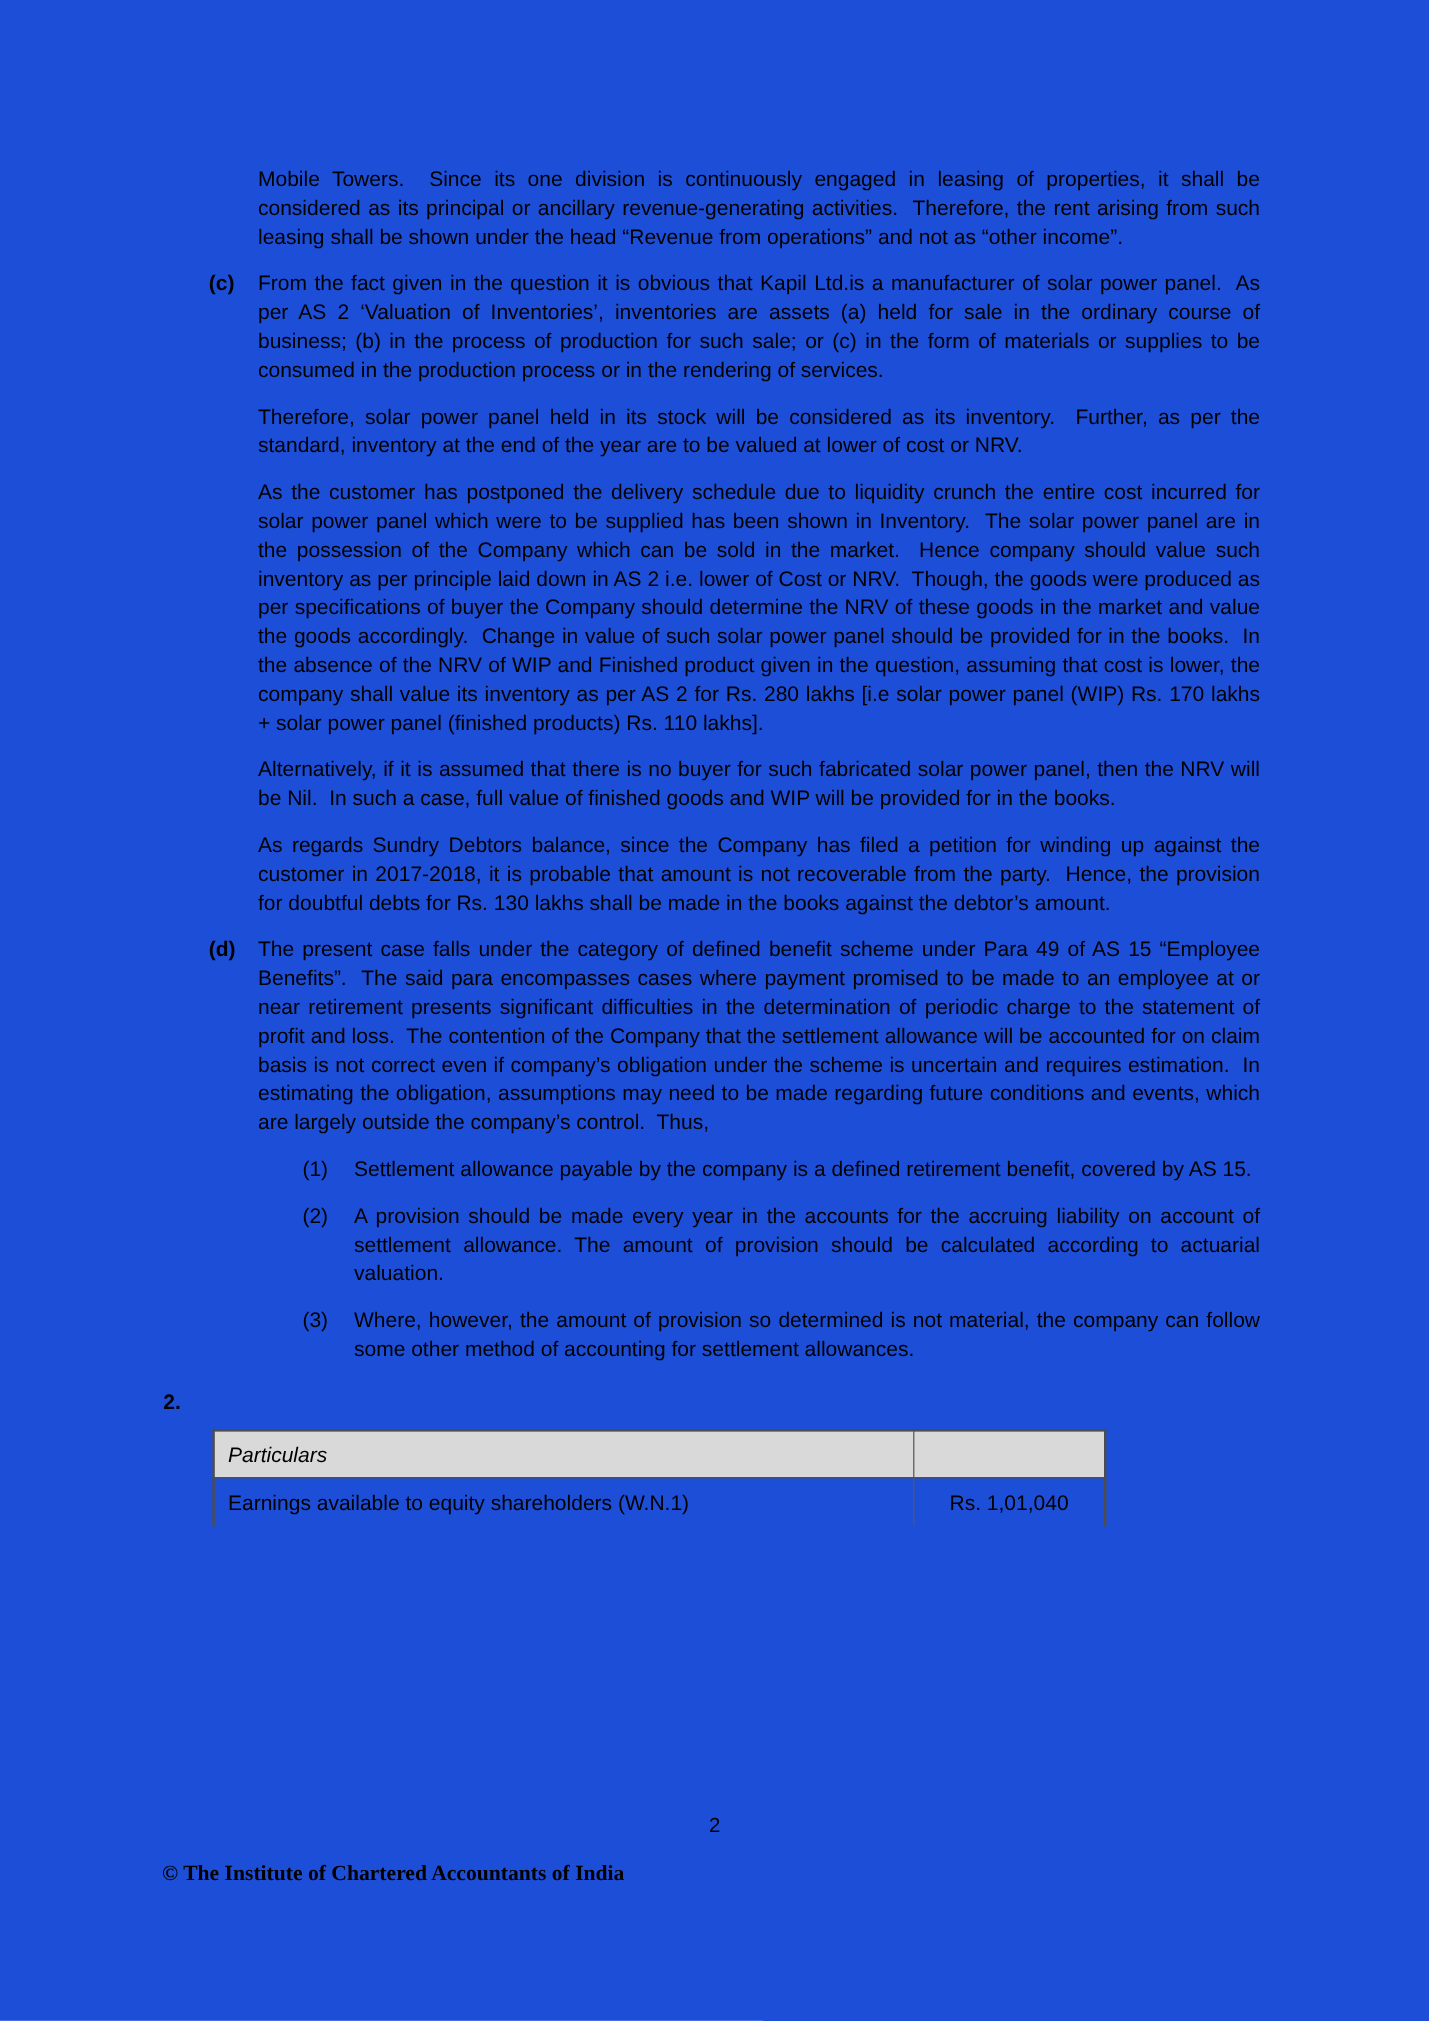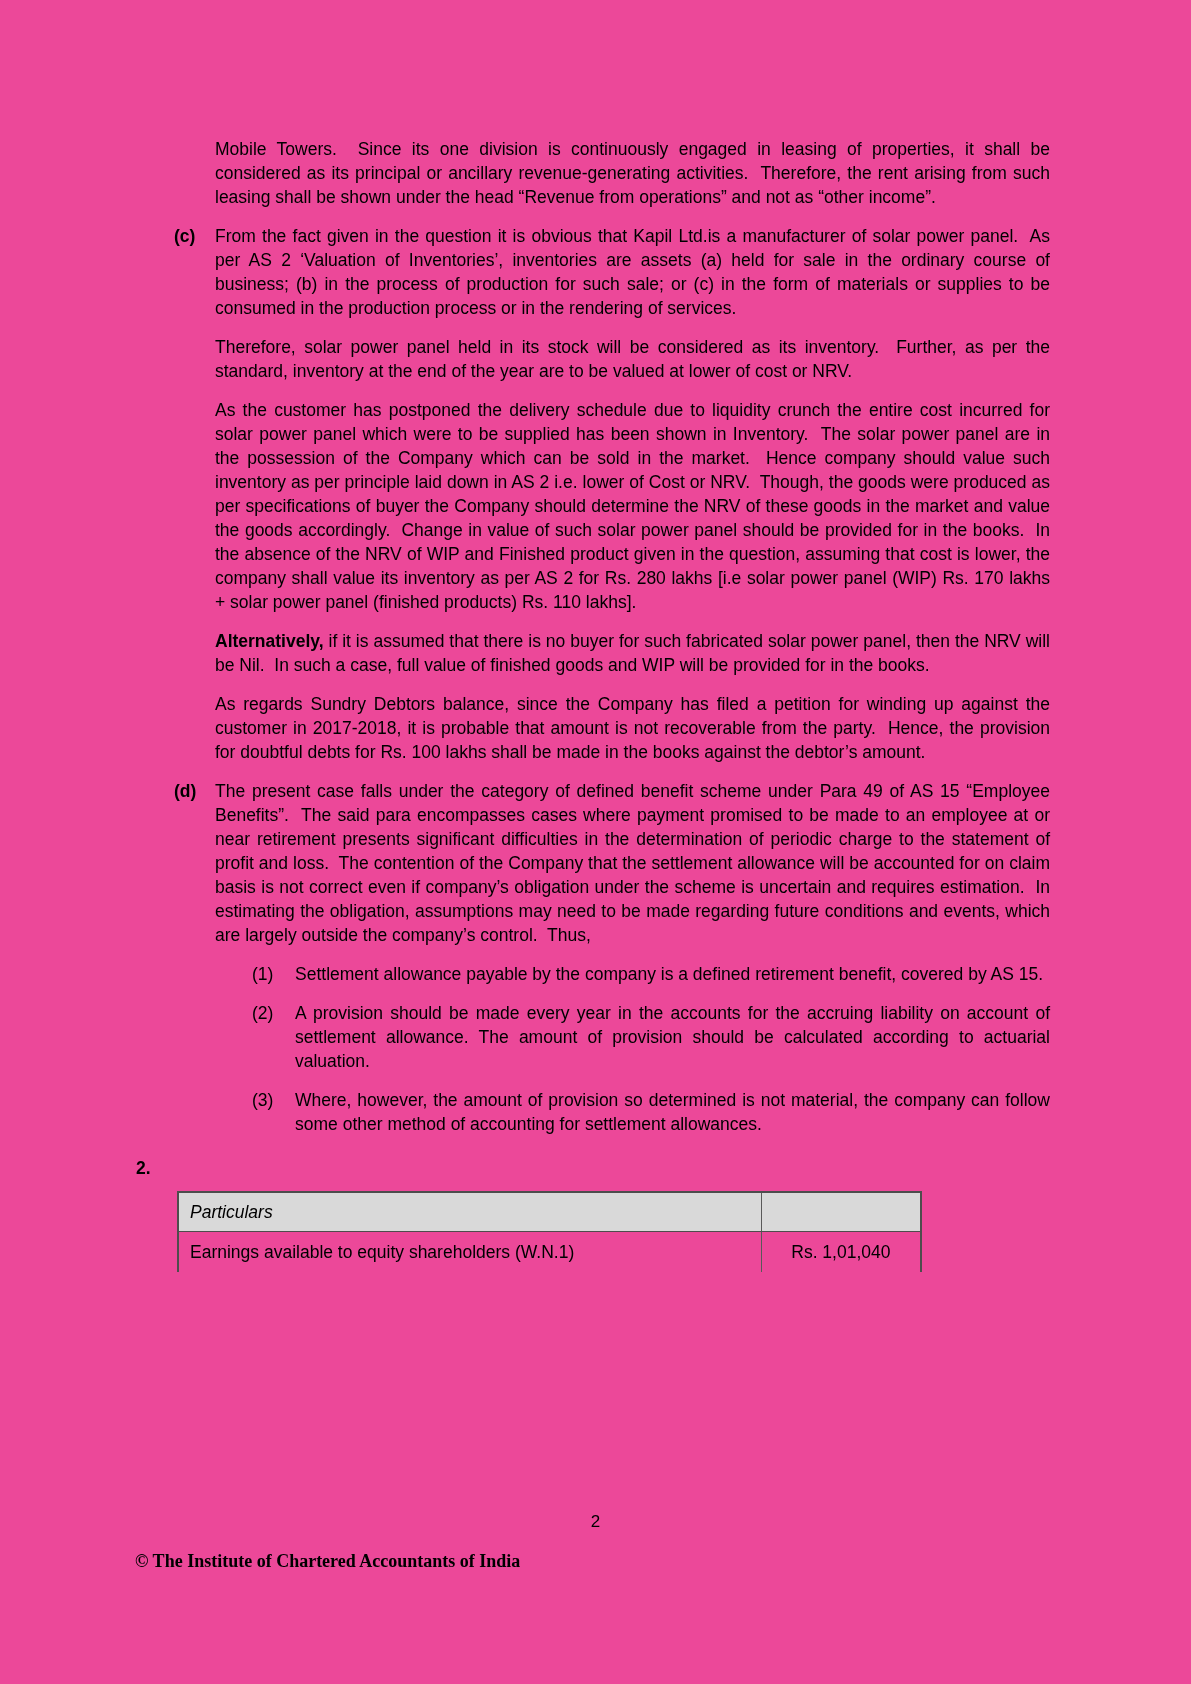--- a/index.html
+++ b/index.html
@@ -4,38 +4,38 @@
 <style>
   * { margin: 0; padding: 0; box-sizing: border-box; }
   html, body { background: #ffffff; }
   body {
     width: 1191px; height: 1684px;
     position: relative;
     overflow: hidden;
     font-family: "Liberation Sans", sans-serif;
     color: #000000;
   }
-  .page { position: absolute; inset: 0; background: #ec4899; }
+  .page { position: absolute; inset: 0; background: #1d4ed8; }
   .content {
     position: absolute;
     top: 137px; left: 215px; width: 835px;
     font-size: 17.5px; line-height: 24px;
   }
   .para {
     text-align: justify;
     white-space: pre-wrap;
     margin-bottom: 15px;
   }
   .section { position: relative; }
   .section-label {
     position: absolute;
     left: -41px; top: 0;
     font-weight: bold;
   }
-  .bold-lead { font-weight: bold; }
+  .bold-lead { font-weight: normal; }
   .items { margin-left: 37px; }
   .item { display: flex; margin-bottom: 15px; }
   .item-num { flex: none; width: 43px; }
   .item-text { flex: 1; text-align: justify; white-space: pre-wrap; }
   .heading2 {
     display: flex;
     font-weight: bold;
     margin-left: -79px;
     margin-top: 20px;
     margin-bottom: 11px;
@@ -91,21 +91,21 @@
 
     <p class="para">Mobile Towers.  Since its one division is continuously engaged in leasing of properties, it shall be considered as its principal or ancillary revenue-generating activities.  Therefore, the rent arising from such leasing shall be shown under the head “Revenue from operations” and not as “other income”.</p>
 
 
     <div class="section">
       <span class="section-label">(c)</span>
       <p class="para">From the fact given in the question it is obvious that Kapil Ltd.is a manufacturer of solar power panel.  As per AS 2 ‘Valuation of Inventories’, inventories are assets (a) held for sale in the ordinary course of business; (b) in the process of production for such sale; or (c) in the form of materials or supplies to be consumed in the production process or in the rendering of services.</p>
       <p class="para">Therefore, solar power panel held in its stock will be considered as its inventory.  Further, as per the standard, inventory at the end of the year are to be valued at lower of cost or NRV.</p>
       <p class="para">As the customer has postponed the delivery schedule due to liquidity crunch the entire cost incurred for solar power panel which were to be supplied has been shown in Inventory.  The solar power panel are in the possession of the Company which can be sold in the market.  Hence company should value such inventory as per principle laid down in AS 2 i.e. lower of Cost or NRV.  Though, the goods were produced as per specifications of buyer the Company should determine the NRV of these goods in the market and value the goods accordingly.  Change in value of such solar power panel should be provided for in the books.  In the absence of the NRV of WIP and Finished product given in the question, assuming that cost is lower, the company shall value its inventory as per AS 2 for Rs. 280 lakhs [i.e solar power panel (WIP) Rs. 170 lakhs + solar power panel (finished products) Rs. 110 lakhs].</p>
       <p class="para"><span class="bold-lead">Alternatively,</span><span> if it is assumed that there is no buyer for such fabricated solar power panel, then the NRV will be Nil.  In such a case, full value of finished goods and WIP will be provided for in the books.</span></p>
-      <p class="para">As regards Sundry Debtors balance, since the Company has filed a petition for winding up against the customer in 2017-2018, it is probable that amount is not recoverable from the party.  Hence, the provision for doubtful debts for Rs. 100 lakhs shall be made in the books against the debtor’s amount.</p>
+      <p class="para">As regards Sundry Debtors balance, since the Company has filed a petition for winding up against the customer in 2017-2018, it is probable that amount is not recoverable from the party.  Hence, the provision for doubtful debts for Rs. 130 lakhs shall be made in the books against the debtor’s amount.</p>
     </div>
 
     <div class="section">
       <span class="section-label">(d)</span>
       <p class="para">The present case falls under the category of defined benefit scheme under Para 49 of AS 15 “Employee Benefits”.  The said para encompasses cases where payment promised to be made to an employee at or near retirement presents significant difficulties in the determination of periodic charge to the statement of profit and loss.  The contention of the Company that the settlement allowance will be accounted for on claim basis is not correct even if company’s obligation under the scheme is uncertain and requires estimation.  In estimating the obligation, assumptions may need to be made regarding future conditions and events, which are largely outside the company’s control.  Thus,</p>
 
       <div class="items">
         <div class="item">
           <span class="item-num">(1)</span>
           <span class="item-text">Settlement allowance payable by the company is a defined retirement benefit, covered by AS 15.</span>

